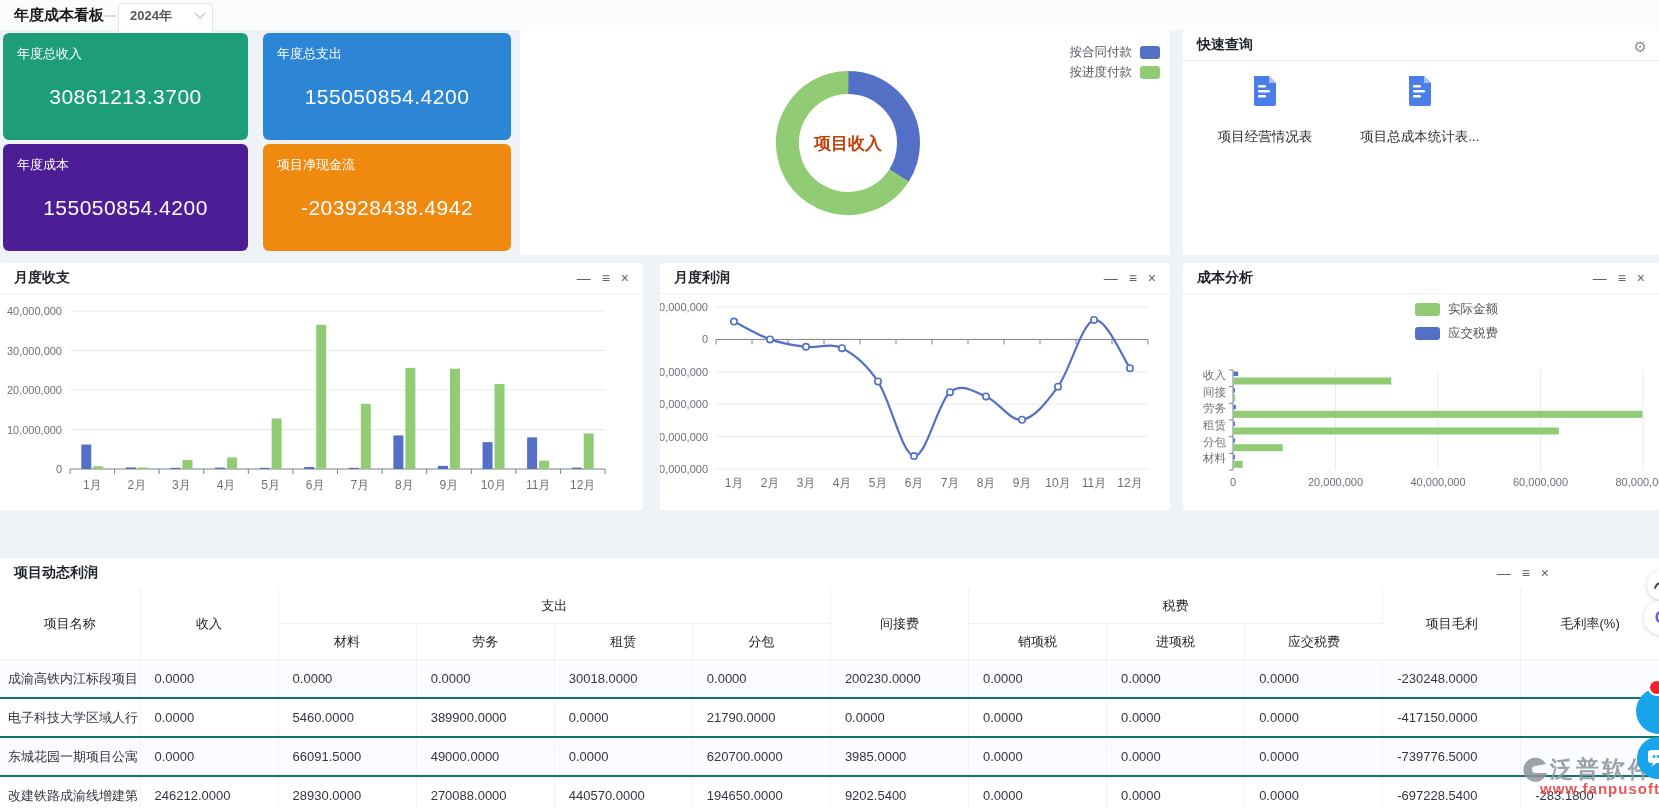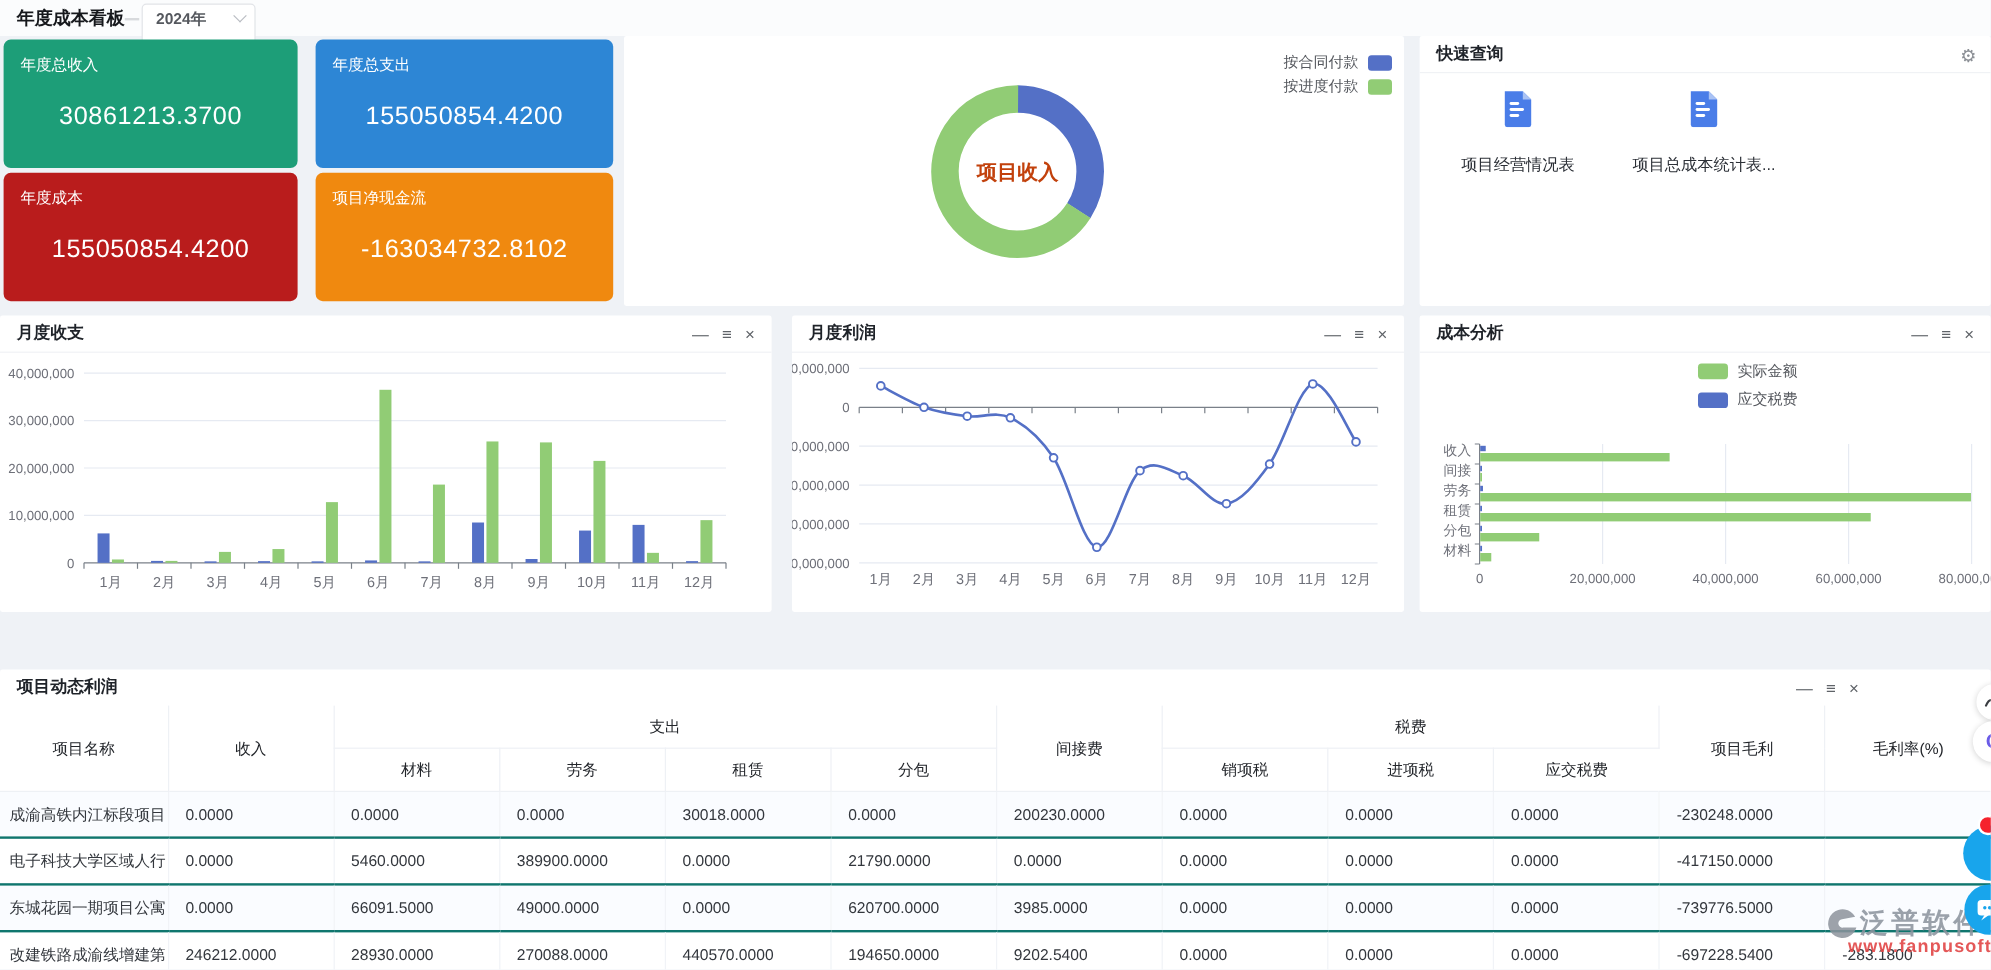--- a/index.html
+++ b/index.html
@@ -75,27 +75,27 @@
 </div>
 
 <div class="card" style="left: 3px; top: 33px; width: 245px; height: 107px; background: rgb(29, 158, 120);">
   <div class="lbl">年度总收入</div>
   <div class="val">30861213.3700</div>
 </div>
 <div class="card" style="left: 263px; top: 33px; width: 248px; height: 107px; background: rgb(45, 134, 213);">
   <div class="lbl">年度总支出</div>
   <div class="val">155050854.4200</div>
 </div>
-<div class="card" style="left: 3px; top: 144px; width: 245px; height: 107px; background: #b91c1c;">
+<div class="card" style="left: 3px; top: 144px; width: 245px; height: 107px; background: #4c1d95;">
   <div class="lbl">年度成本</div>
   <div class="val">155050854.4200</div>
 </div>
 <div class="card" style="left: 263px; top: 144px; width: 248px; height: 107px; background: rgb(240, 137, 15);">
   <div class="lbl">项目净现金流</div>
-  <div class="val">-163034732.8102</div>
+  <div class="val">-203928438.4942</div>
 </div>
 
 <div class="panel" style="left:520px;top:30px;width:650px;height:225px">
   <svg id="donutSvg" width="160" height="160" style="position:absolute;left:248px;top:33px">
       <circle cx="80" cy="80" r="60.5" fill="none" stroke="#5470c6" stroke-width="23" stroke-dasharray="129.2451217686841 380.132711084365" transform="rotate(-90 80 80)"></circle>
       <circle cx="80" cy="80" r="60.5" fill="none" stroke="#91cc75" stroke-width="23" stroke-dasharray="250.8875893156809 380.132711084365" transform="rotate(32.400000000000006 80 80)"></circle>
     </svg>
   <div class="dcenter">项目收入</div>
   <div class="dlegend">
     <div class="dlegrow">

